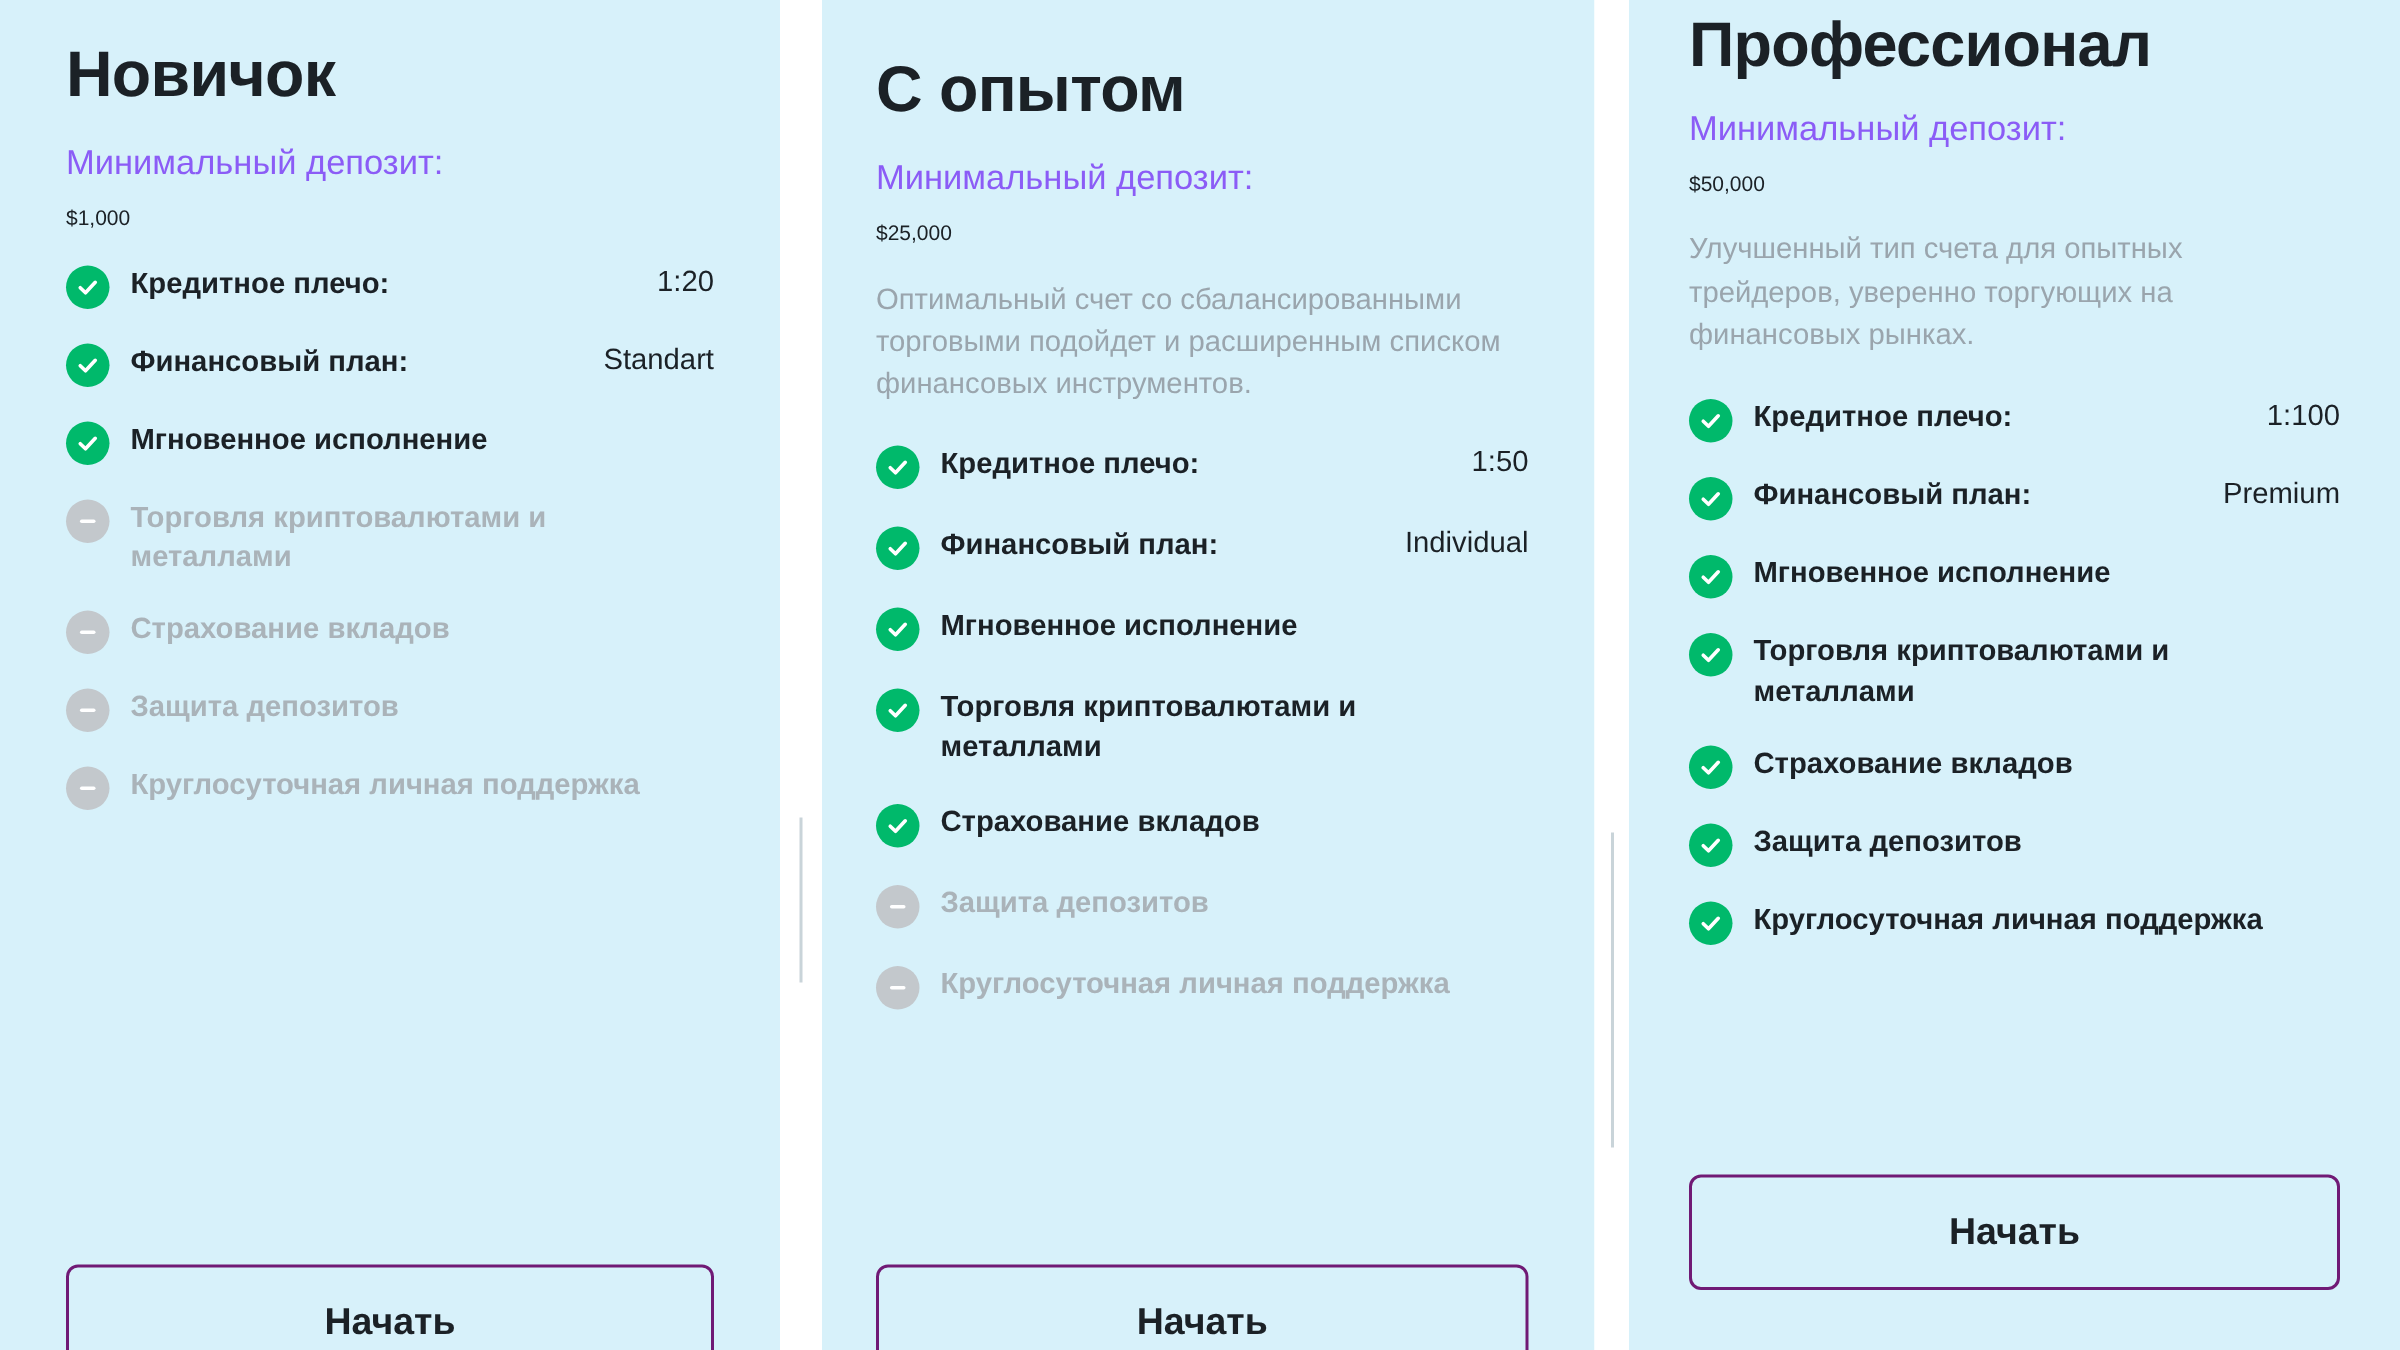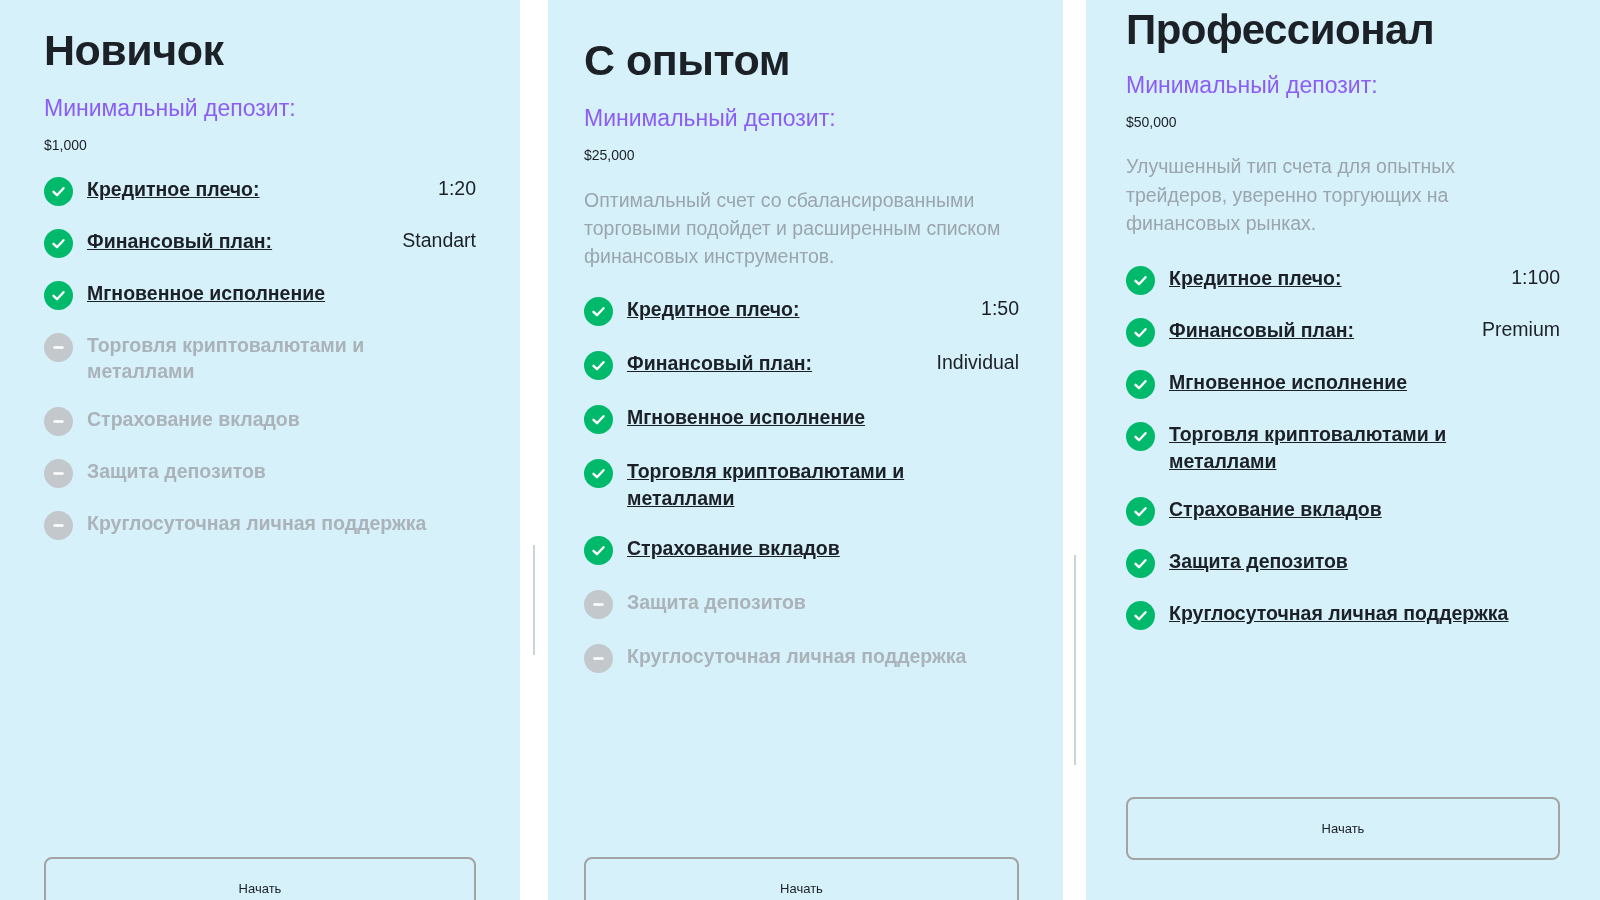--- a/index.html
+++ b/index.html
@@ -118,40 +118,40 @@
   .f-icon.on { background: #00b96b; }
   .f-icon.off { background: #c3c8cc; }
   .f-icon svg { display: block; }
   .f-text {
     font-size: 19.5px;
     font-weight: bold;
     line-height: 1.35;
     flex: 1 1 auto;
     padding-right: 10px;
   }
-  .feature.enabled .f-text { color: #1b2126; text-decoration: underline; }
+  .feature.enabled .f-text { color: #1b2126; }
   .feature.disabled .f-text { color: #aab3b9; }
   .f-value {
     font-size: 19.5px;
     font-weight: normal;
     color: #1b2126;
     white-space: nowrap;
     margin-left: auto;
     padding-top: 1px;
   }
   .cta {
     display: block;
     width: 100%;
     box-sizing: border-box;
     background: transparent;
-    border: 2px solid #a3a3a3;
+    border: 2px solid #701a75;
     border-radius: 8px;
     color: #1b2126;
-    font-size: 13px;
-    font-weight: normal;
+    font-size: 25px;
+    font-weight: bold;
     font-family: "Liberation Sans", sans-serif;
     padding: 22px 0;
     cursor: pointer;
     text-align: center;
   }
   .cta-wrap-1 { position: absolute; left: 44px; right: 44px; bottom: -20px; }
   .cta-wrap-2 { position: absolute; left: 36px; right: 44px; bottom: -20px; }
   .cta-wrap-3 { position: absolute; left: 40px; right: 40px; bottom: 40px; }
 </style>
 </head>

